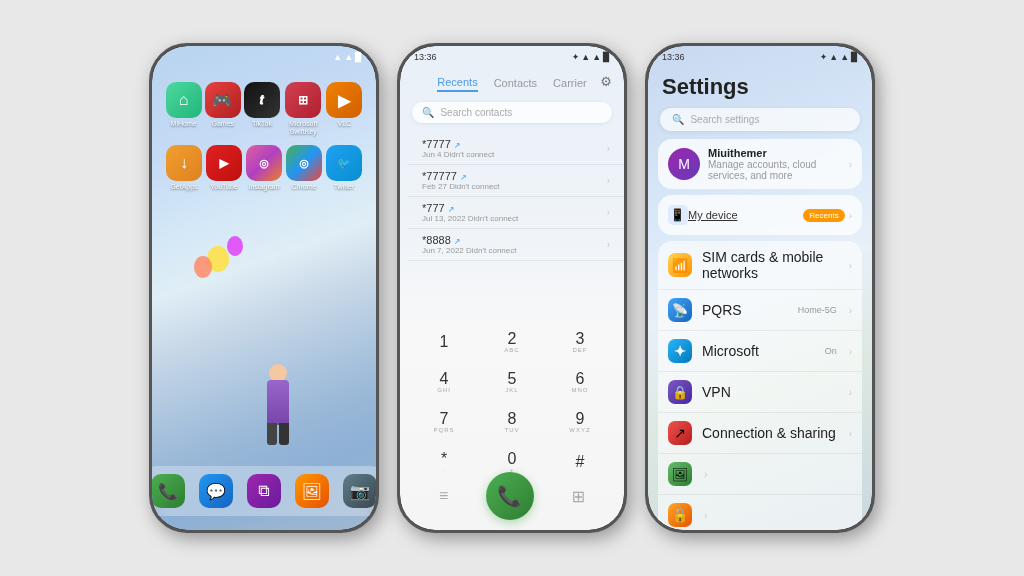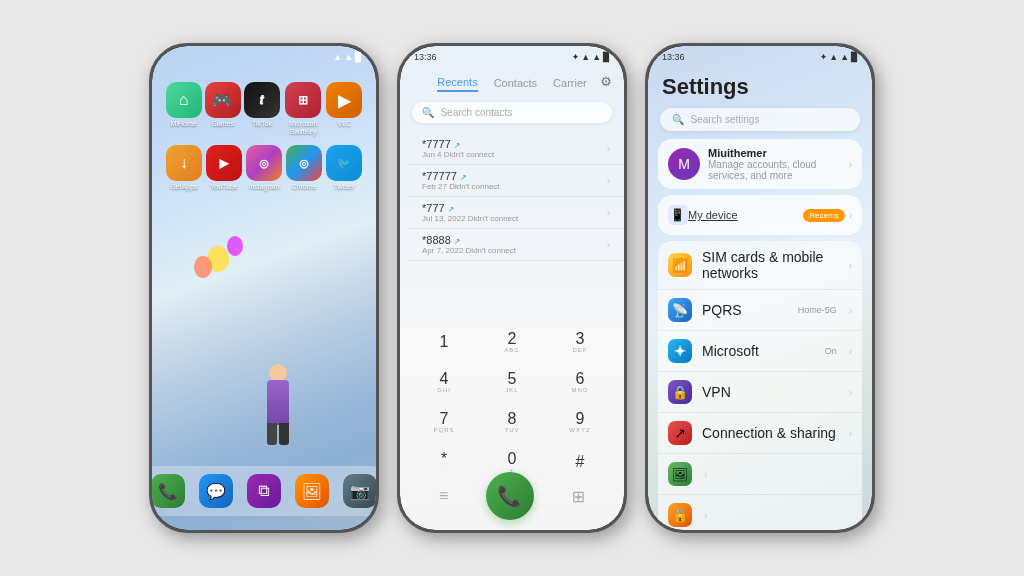--- a/index.html
+++ b/index.html
@@ -504,21 +504,21 @@
         <div class="recent-item">
           <div class="recent-item-info">
             <div class="recent-number">*777 <span style="font-size:8px;color:#4a9be8;">↗</span></div>
             <div class="recent-detail">Jul 13, 2022 Didn't connect</div>
           </div>
           <span class="recent-chevron">›</span>
         </div>
         <div class="recent-item">
           <div class="recent-item-info">
             <div class="recent-number">*8888 <span style="font-size:8px;color:#4a9be8;">↗</span></div>
-            <div class="recent-detail">Apr 7, 2022 Didn't connect</div>
+            <div class="recent-detail">Jun 7, 2022 Didn't connect</div>
           </div>
           <span class="recent-chevron">›</span>
         </div>
       </div>
 
       <div class="keypad">
         <div class="keypad-row">
           <div class="key">
               <span class="key-num">1</span>
               <span class="key-alpha"></span>

